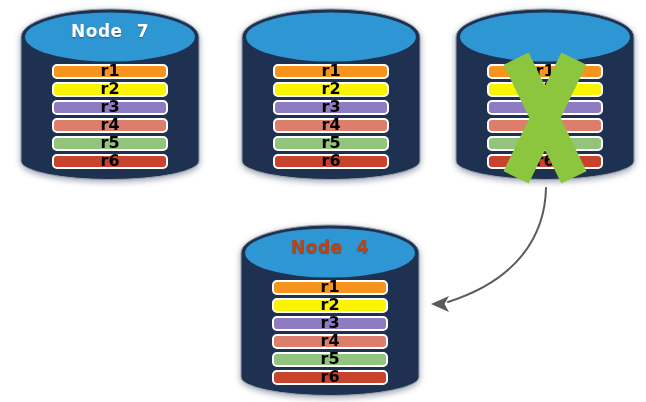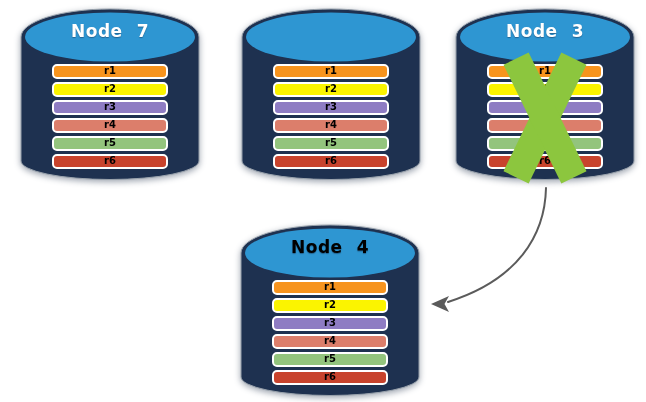--- a/index.html
+++ b/index.html
@@ -32,21 +32,21 @@
   .records {
     position: absolute; top: 56px; left: 32px; width: 116px;
     display: flex; flex-direction: column; gap: 3.5px;
     z-index: 2;
   }
   .record {
     box-sizing: border-box;
     height: 14.5px;
     border: 2px solid #ffffff;
     border-radius: 5px;
-    font-size: 10px; font-weight: bold; color: #000000;
+    font-size: 16px; font-weight: bold; color: #000000;
     text-align: center; line-height: 10px;
   }
   .x-overlay {
     position: absolute; inset: 0; width: 100%; height: 100%;
     z-index: 3; overflow: visible;
   }
   .arrow-overlay {
     position: absolute; left: 0; top: 0; width: 646px; height: 402px;
     z-index: 4; pointer-events: none;
   }
@@ -85,41 +85,40 @@
       <div class="record" style="background-color: rgb(147, 196, 125);">r5</div>
       <div class="record" style="background-color: rgb(200, 67, 45);">r6</div>
     </div>
   </div>
 
   <div class="node node-3">
     <svg class="cyl-svg" viewBox="0 0 180 172">
       <path d="M1,29 A89,28 0 0 1 179,29 L179,153 A89,18.5 0 0 1 1,153 Z" stroke-width="1" stroke="#9AA3AD" style="fill: rgb(30, 49, 80);"></path>
       <ellipse cx="90" cy="29" rx="85" ry="24.5" style="fill: rgb(46, 150, 210);"></ellipse>
     </svg>
-    <div class="node-title" style="color: rgb(255, 255, 255);">Node 3</div>
     <div class="records">
       <div class="record" style="background-color: rgb(247, 148, 30);">r1</div>
       <div class="record" style="background-color: rgb(251, 244, 0);">r2</div>
       <div class="record" style="background-color: rgb(142, 124, 195);">r3</div>
       <div class="record" style="background-color: rgb(220, 126, 107);">r4</div>
       <div class="record" style="background-color: rgb(147, 196, 125);">r5</div>
       <div class="record" style="background-color: rgb(200, 67, 45);">r6</div>
     </div>
     <svg class="x-overlay" viewBox="0 0 180 172">
       <rect x="76" y="44" width="28" height="132" transform="rotate(26 90 110)" style="fill: rgb(140, 198, 62);"></rect>
       <rect x="76" y="44" width="28" height="132" transform="rotate(-26 90 110)" style="fill: rgb(140, 198, 62);"></rect>
     </svg>
   </div>
 
   <div class="node node-4">
     <svg class="cyl-svg" viewBox="0 0 180 172">
       <path d="M1,29 A89,28 0 0 1 179,29 L179,153 A89,18.5 0 0 1 1,153 Z" stroke-width="1" stroke="#9AA3AD" style="fill: rgb(30, 49, 80);"></path>
       <ellipse cx="90" cy="29" rx="85" ry="24.5" style="fill: rgb(46, 150, 210);"></ellipse>
     </svg>
-    <div class="node-title" style="color: #000000;">Node 4</div>
+    <div class="node-title" style="color: #c2410c;">Node 4</div>
     <div class="records">
       <div class="record" style="background-color: rgb(247, 148, 30);">r1</div>
       <div class="record" style="background-color: rgb(251, 244, 0);">r2</div>
       <div class="record" style="background-color: rgb(142, 124, 195);">r3</div>
       <div class="record" style="background-color: rgb(220, 126, 107);">r4</div>
       <div class="record" style="background-color: rgb(147, 196, 125);">r5</div>
       <div class="record" style="background-color: rgb(200, 67, 45);">r6</div>
     </div>
   </div>
 

